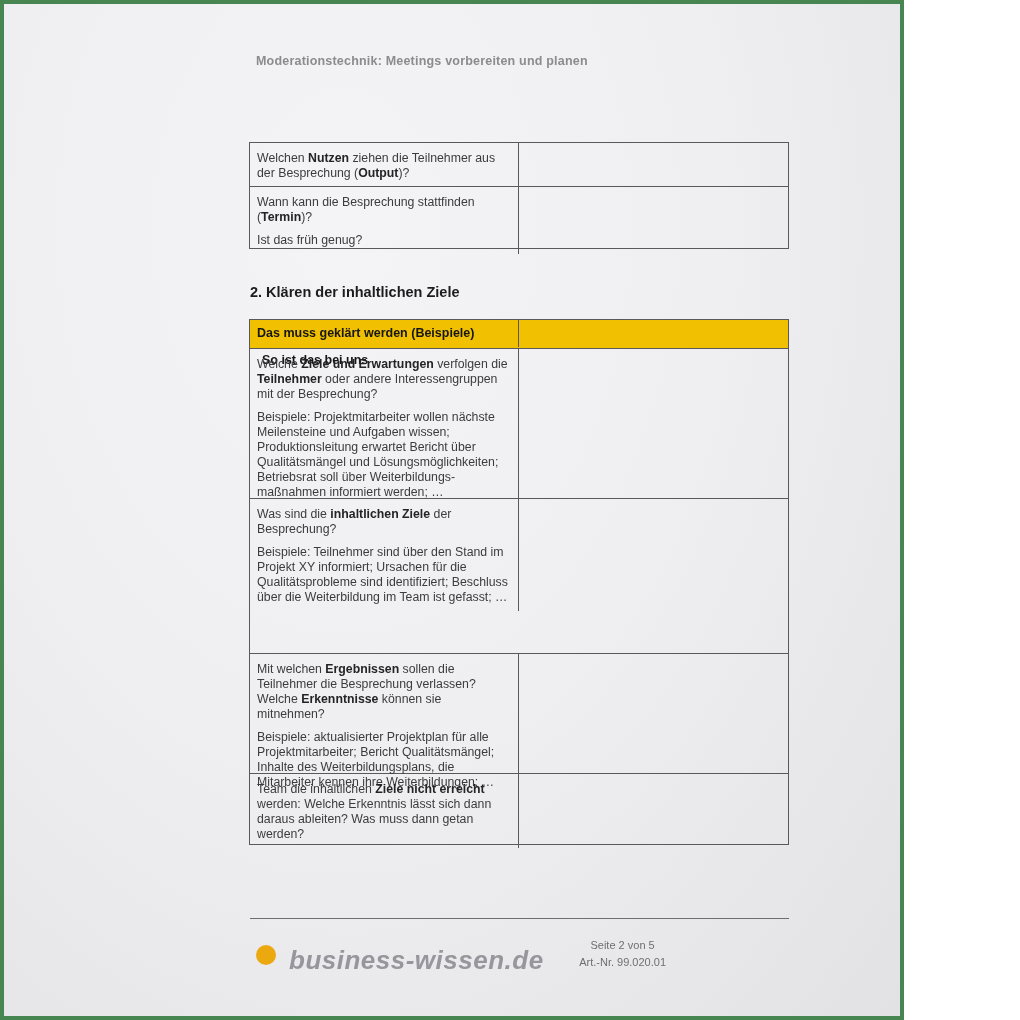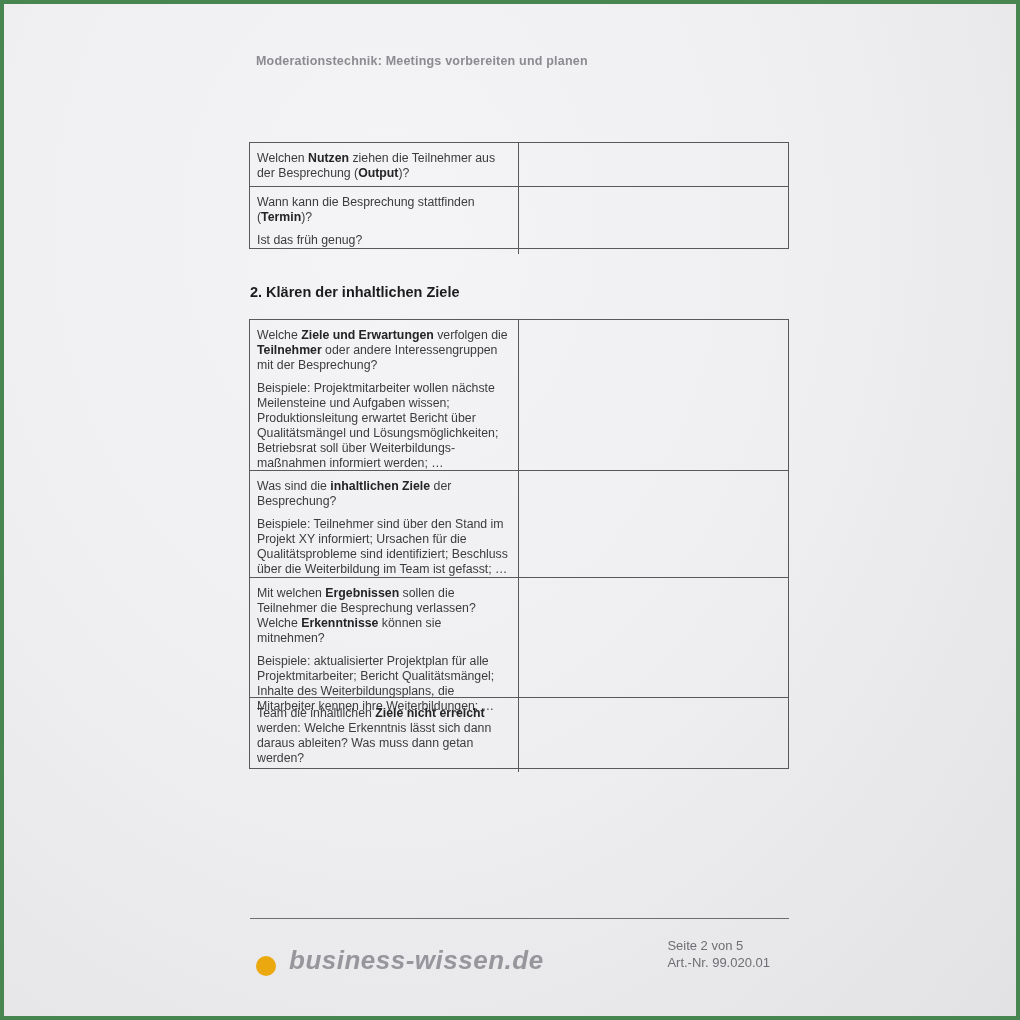--- a/index.html
+++ b/index.html
@@ -4,21 +4,21 @@
 <style>
   * { box-sizing: border-box; }
   html, body { margin: 0; padding: 0; }
   body {
     width: 1020px; height: 1020px;
     font-family: "Liberation Sans", sans-serif;
     overflow: hidden;
   }
   .frame {
     position: relative;
-    width: 1020px; height: 1020px;
+    width: 904px; height: 1020px;
     border: 4px solid #478551;
     background:
       radial-gradient(ellipse at 38% 22%, #f4f3f5 0%, #efeef1 48%, #e2e1e4 100%);
   }
   .header-title {
     position: absolute;
     left: 252px; top: 50px;
     font-size: 12.5px; font-weight: bold;
     color: #8b8b90;
     letter-spacing: 0.2px;
@@ -50,43 +50,43 @@
   .tbl1 .row-0 { height: 43px; }
   .tbl1 .row-1 { height: 62px; }
   .tbl2 { top: 315px; }
   .tbl2 .row-h  { height: 28px; background: #F1C101; }
   .tbl2 .row-h .cell {
     font-size: 12.5px; font-weight: bold; color: #161616;
     padding-top: 6px;
   }
   .tbl2 .row-0 { height: 107px; }
   .tbl2 .row-1 { height: 150px; }
-  .tbl2 .row-2 { height: 120px; }
+  .tbl2 .row-2 { height: 120px; margin-top: 48px; }
   .tbl2 .row-3 { height: 71px; }
   .footer-rule {
     position: absolute;
     left: 246px; top: 914px;
     width: 539px; height: 1px;
     background: #6e6e71;
   }
-  .logo { position: absolute; left: 252px; top: 941px; display: flex; align-items: flex-end; }
+  .logo { position: absolute; left: 252px; top: 941px; display: flex; align-items: flex-start; }
   .logo-dot {
     width: 20px; height: 20px; border-radius: 50%;
     background: #ECA90F;
     margin-right: 13px;
   }
   .logo-text {
     font-size: 26px; font-style: italic; font-weight: bold;
     color: #96969c; letter-spacing: 0.5px;
   }
   .footer-right {
     position: absolute;
-    right: 246px; top: 933px;
-    text-align: left;
-    font-size: 13px; line-height: 17px;
+    right: 234px; top: 933px;
+    text-align: center;
+    font-size: 11px; line-height: 17px;
     color: #6f6f73;
   }
 </style>
 </head>
 <body>
 
 <div class="frame">
 
   <div class="header-title">Moderationstechnik: Meetings vorbereiten und planen</div>
 
@@ -102,20 +102,24 @@
           <p><span>Wann kann die Besprechung stattfinden (</span><b>Termin</b><span>)?</span></p>
           <p><span>Ist das früh genug?</span></p>
         </div>
       <div class="cell col-right"></div>
     </div>
   </div>
 
   <div class="section-heading">2. Klären der inhaltlichen Ziele</div>
 
   <div class="tbl tbl2">
+    <div class="row row-h">
+      <div class="cell col-left">Das muss geklärt werden (Beispiele)</div>
+      <div class="cell col-right">So ist das bei uns</div>
+    </div>
     <div class="row row-1">
       <div class="cell col-left">
           <p><span>Welche </span><b>Ziele und Erwartungen</b><span> verfolgen die </span><b>Teilnehmer</b><span> oder andere Interessengruppen mit der Besprechung?</span></p>
           <p><span>Beispiele: Projektmitarbeiter wollen nächste Meilensteine und Aufgaben wissen; Produktionsleitung erwartet Bericht über Qualitätsmängel und Lösungsmöglichkeiten; Betriebsrat soll über Weiterbildungs-maßnahmen informiert werden; …</span></p>
         </div>
       <div class="cell col-right"></div>
     </div>
     <div class="row row-0">
       <div class="cell col-left">
           <p><span>Was sind die </span><b>inhaltlichen Ziele</b><span> der Besprechung?</span></p>

